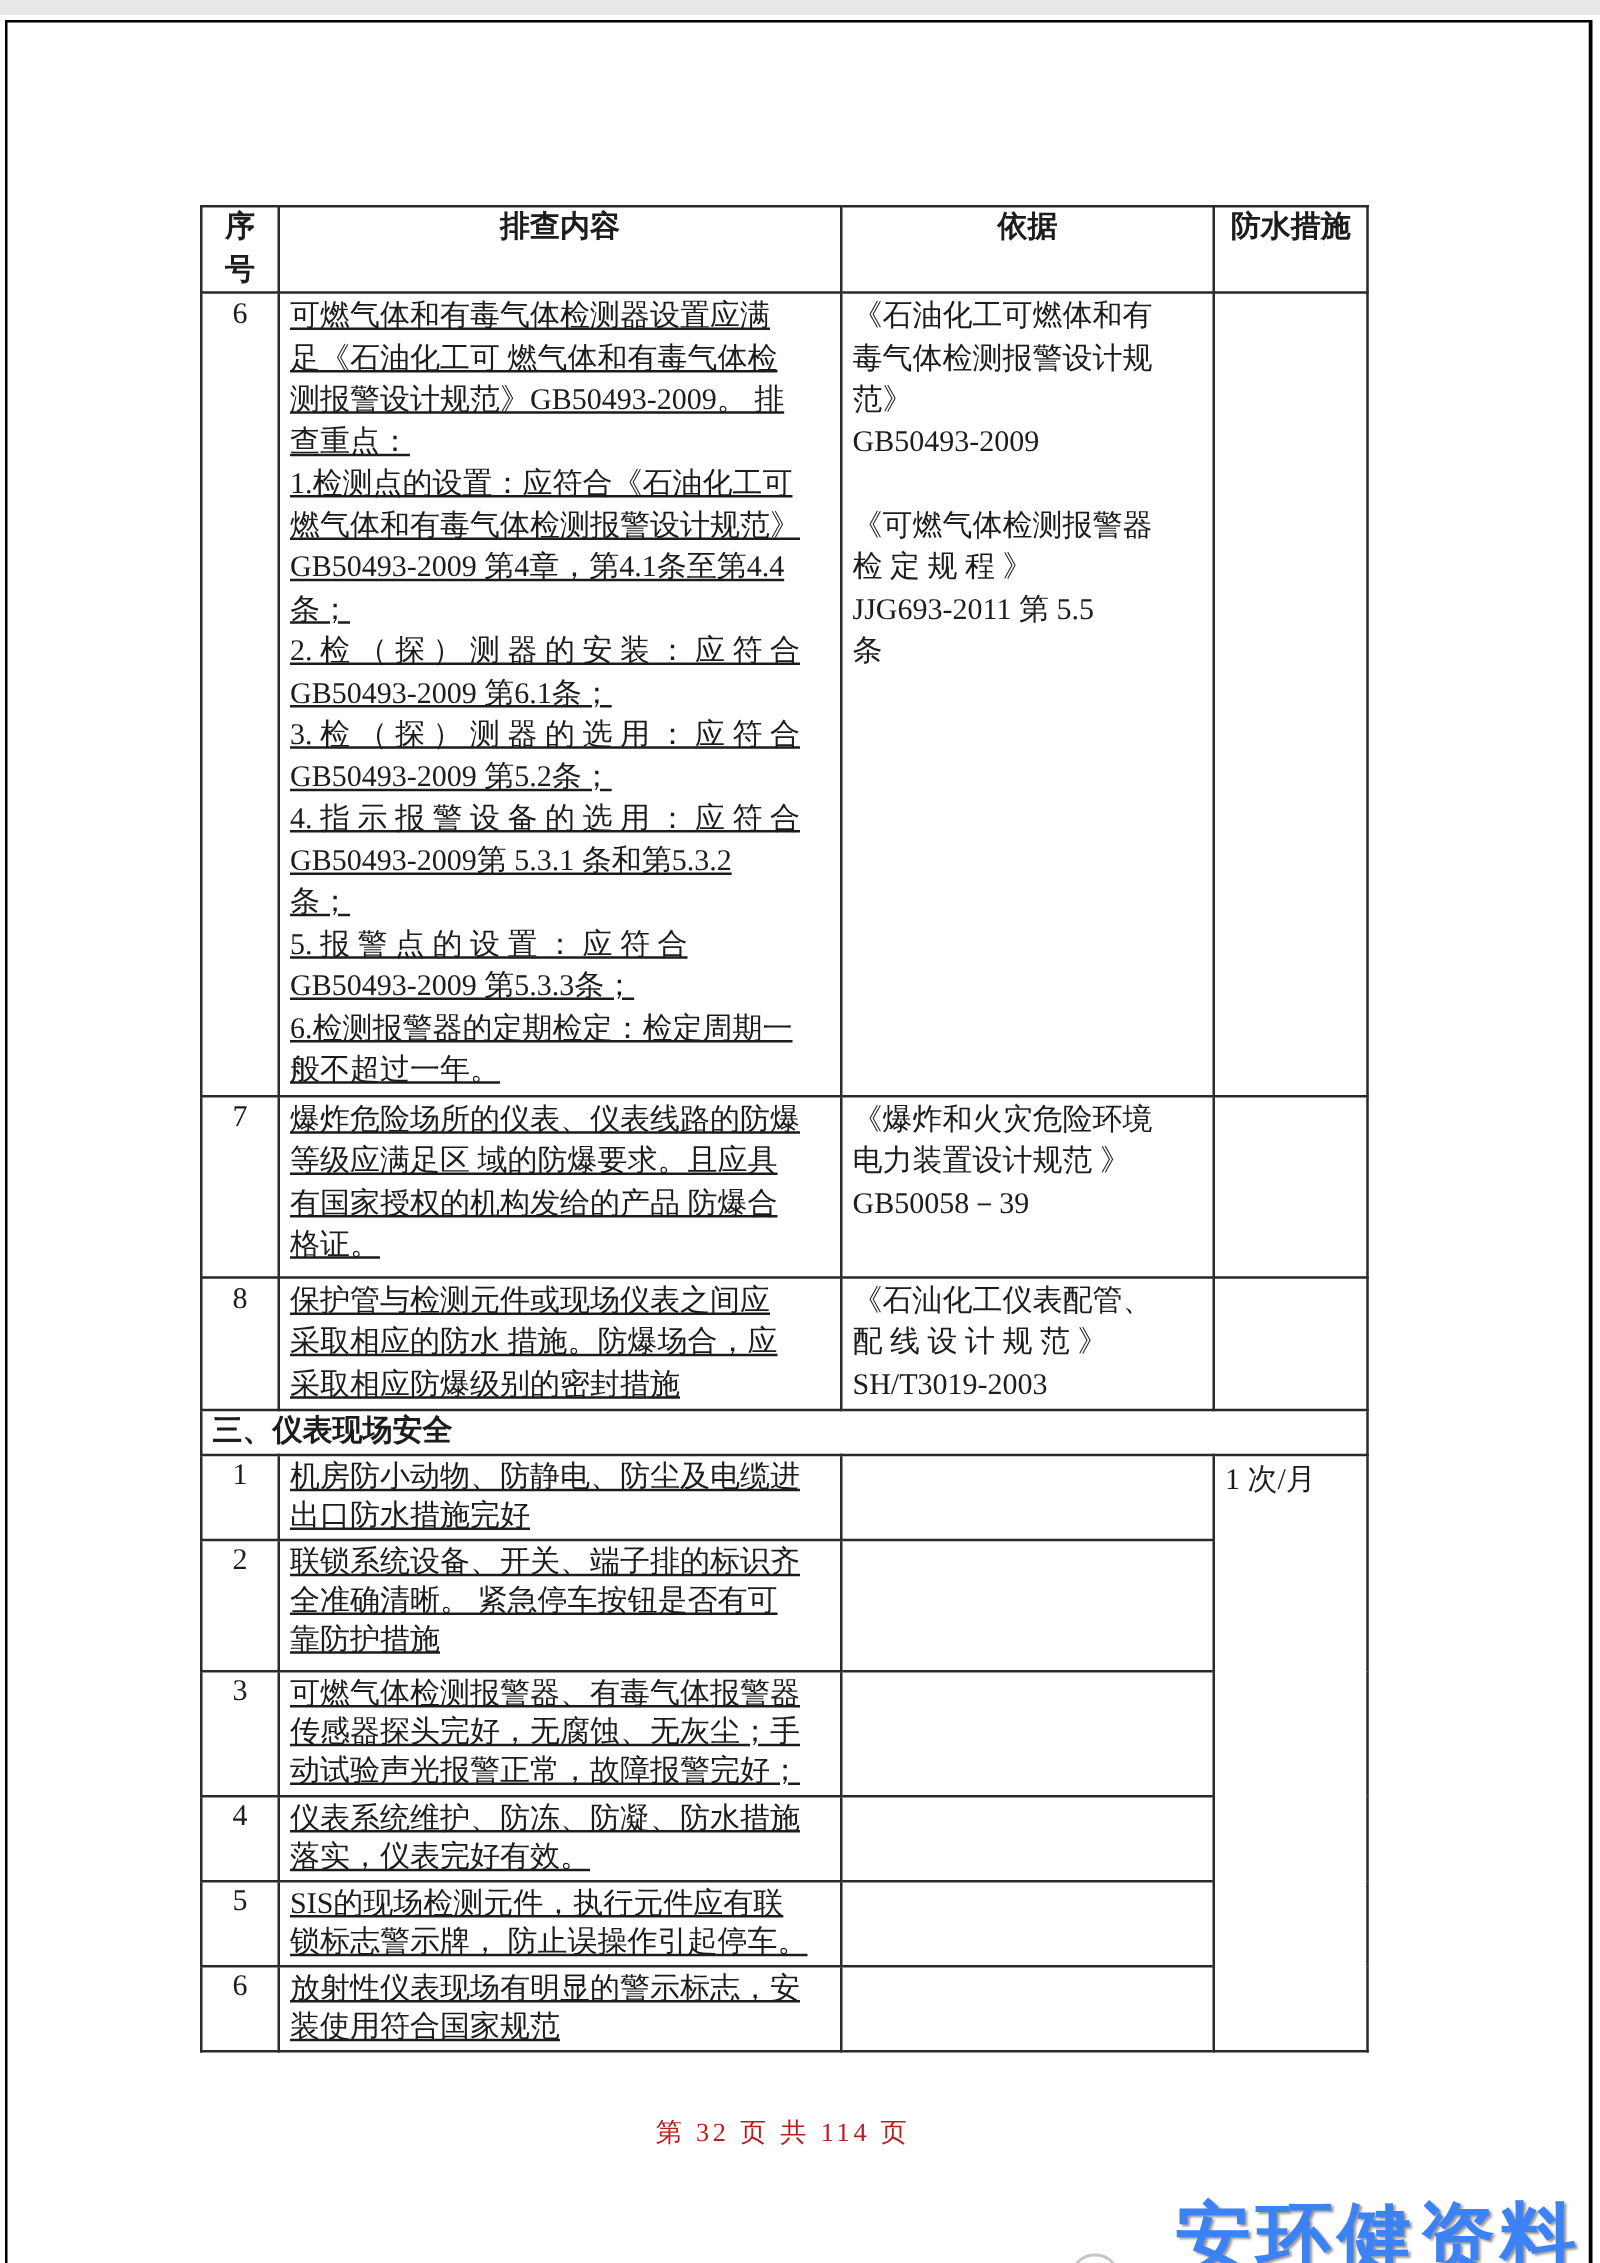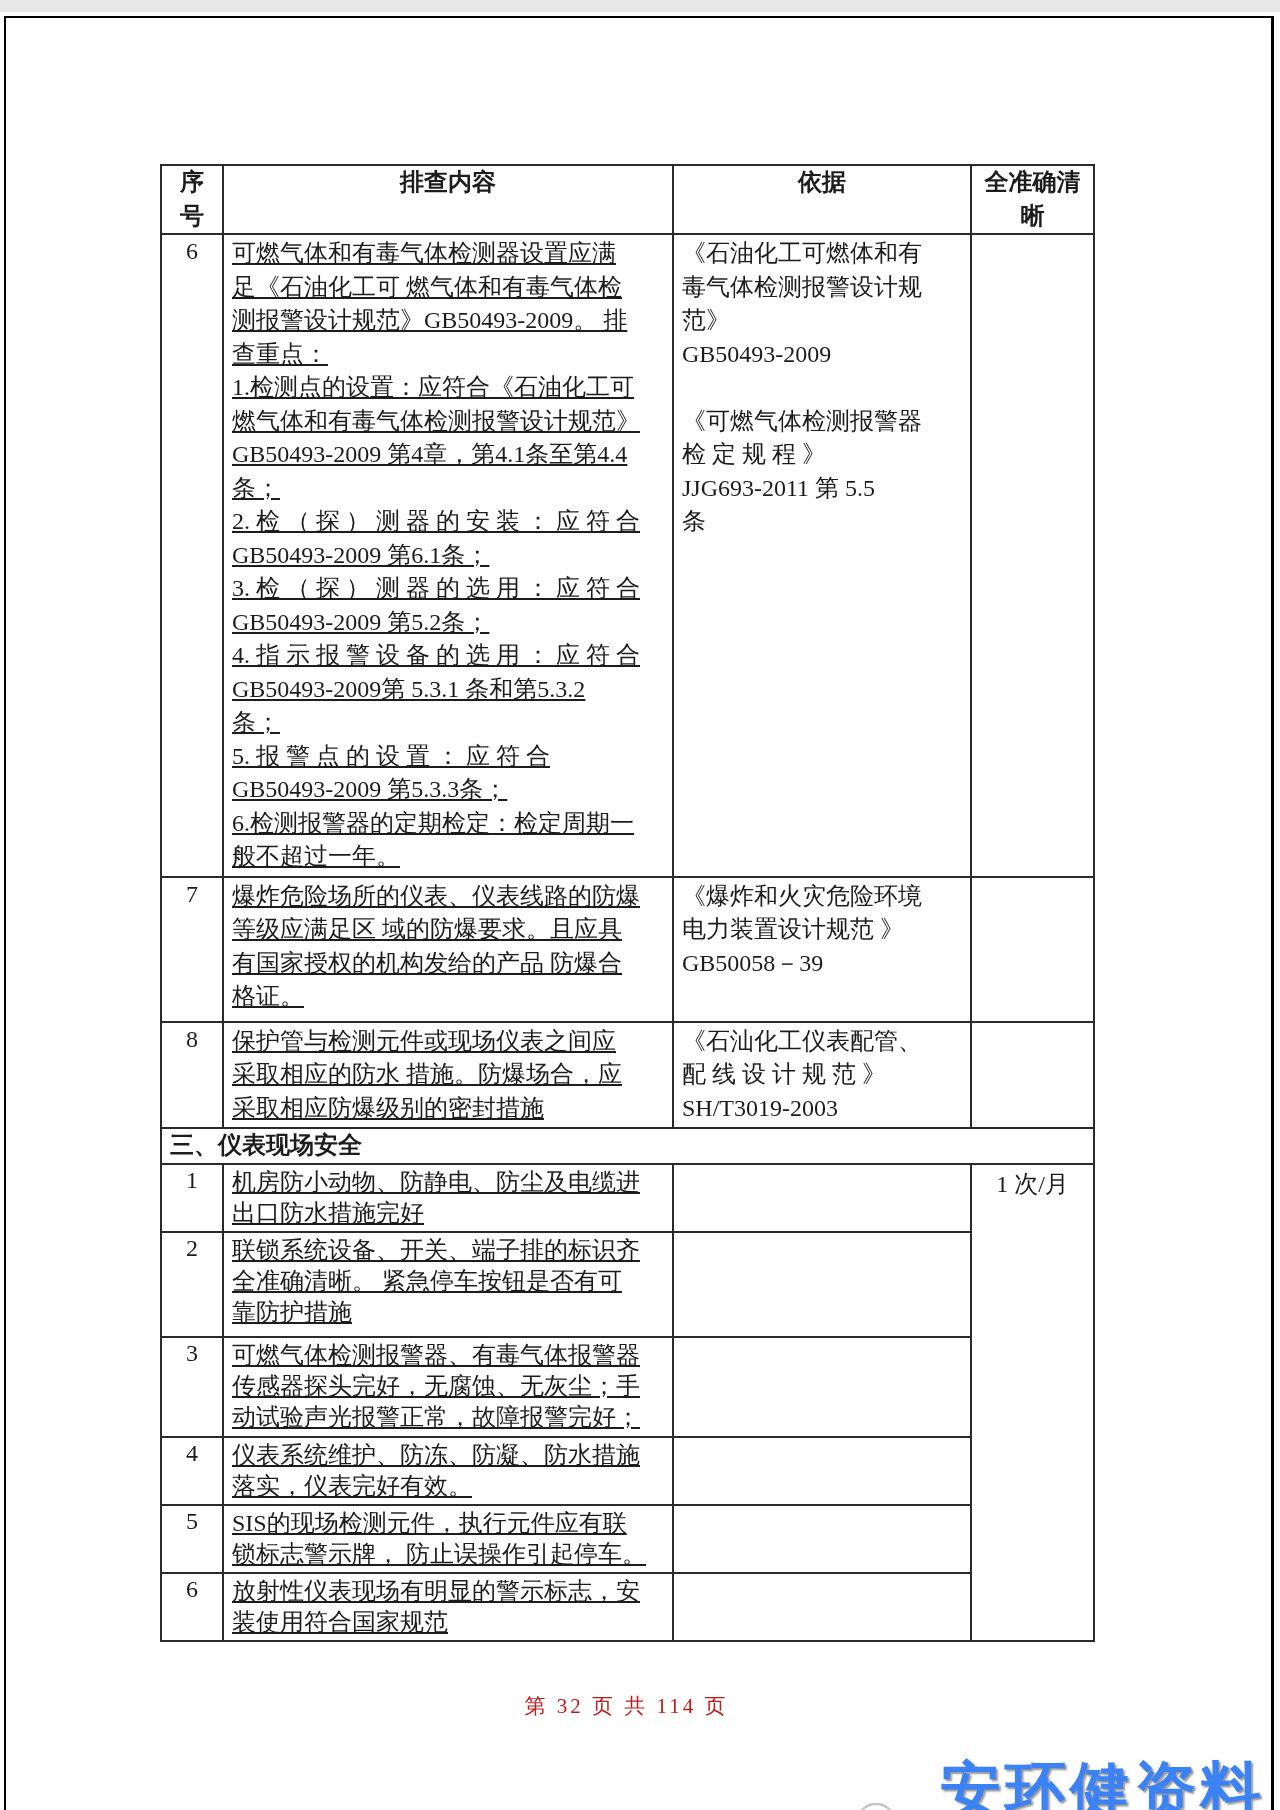--- a/index.html
+++ b/index.html
@@ -27,21 +27,21 @@
   }
   th.hdr {
     font-size:27px; font-weight:bold; text-align:center; vertical-align:middle;
     line-height:34px; padding:0 12px;
   }
   td.num {
     text-align:center; vertical-align:middle; padding:0; font-size:25px;
   }
   td.content { padding:2px 8px; white-space:pre-line;text-decoration:underline; }
   td.basis   { padding:2px 8px; white-space:pre-line; }
-  td.freq    { padding:4px 8px; vertical-align:top; font-size:24px;text-align:center; }
+  td.freq    { padding:4px 8px; vertical-align:top; font-size:24px; }
   tr.r-hdr   { height:68px; }
   tr.r6      { height:637px; }
   tr.r7      { height:145px; }
   tr.r8      { height:103px; }
   tr.r-sec   { height:32px;padding-left:23px; }
   tr.s3r1 { height:63px; } tr.s3r2 { height:105px; } tr.s3r3 { height:100px; }
   tr.s3r4 { height:68px; } tr.s3r5 { height:67px; }  tr.s3r6 { height:68px; }
   tr.s3 td { line-height:31px; }
   td.section-title {
     font-weight:bold; font-size:25px; line-height:30px; padding:0 0 0 8px;
@@ -72,21 +72,21 @@
       <col class="c-seq">
         <col class="c-cont">
         <col class="c-base">
         <col class="c-freq">
     </colgroup>
     <tbody>
       <tr class="r-hdr">
         <th class="hdr">序号</th>
         <th class="hdr">排查内容</th>
         <th class="hdr">依据</th>
-        <th class="hdr">全准确清晰</th>
+        <th class="hdr">防水措施</th>
       </tr>
 
       <tr class="r6">
         <td class="num">6</td>
         <td class="content">可燃气体和有毒气体检测器设置应满
 足《石油化工可 燃气体和有毒气体检
 测报警设计规范》GB50493-2009。  排
 查重点：
 1.检测点的设置：应符合《石油化工可
 燃气体和有毒气体检测报警设计规范》

